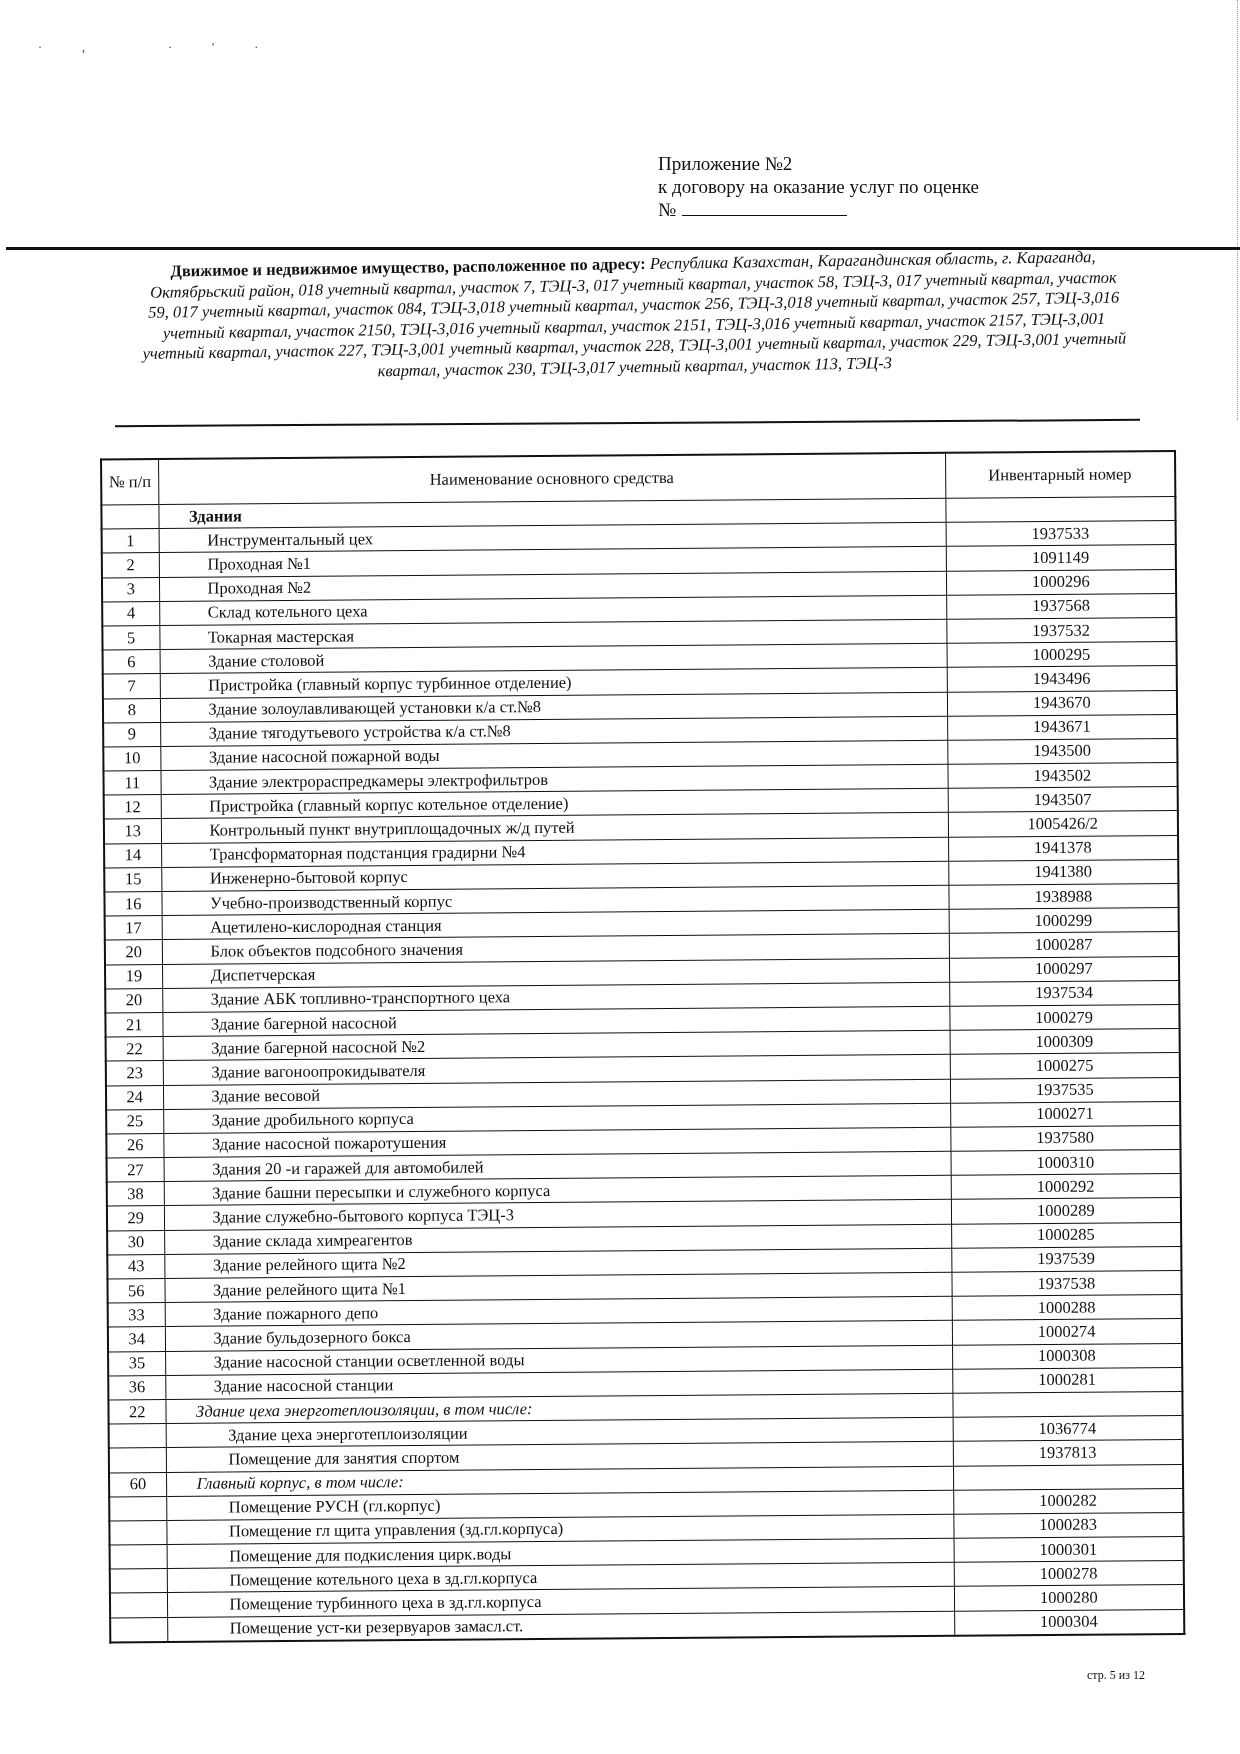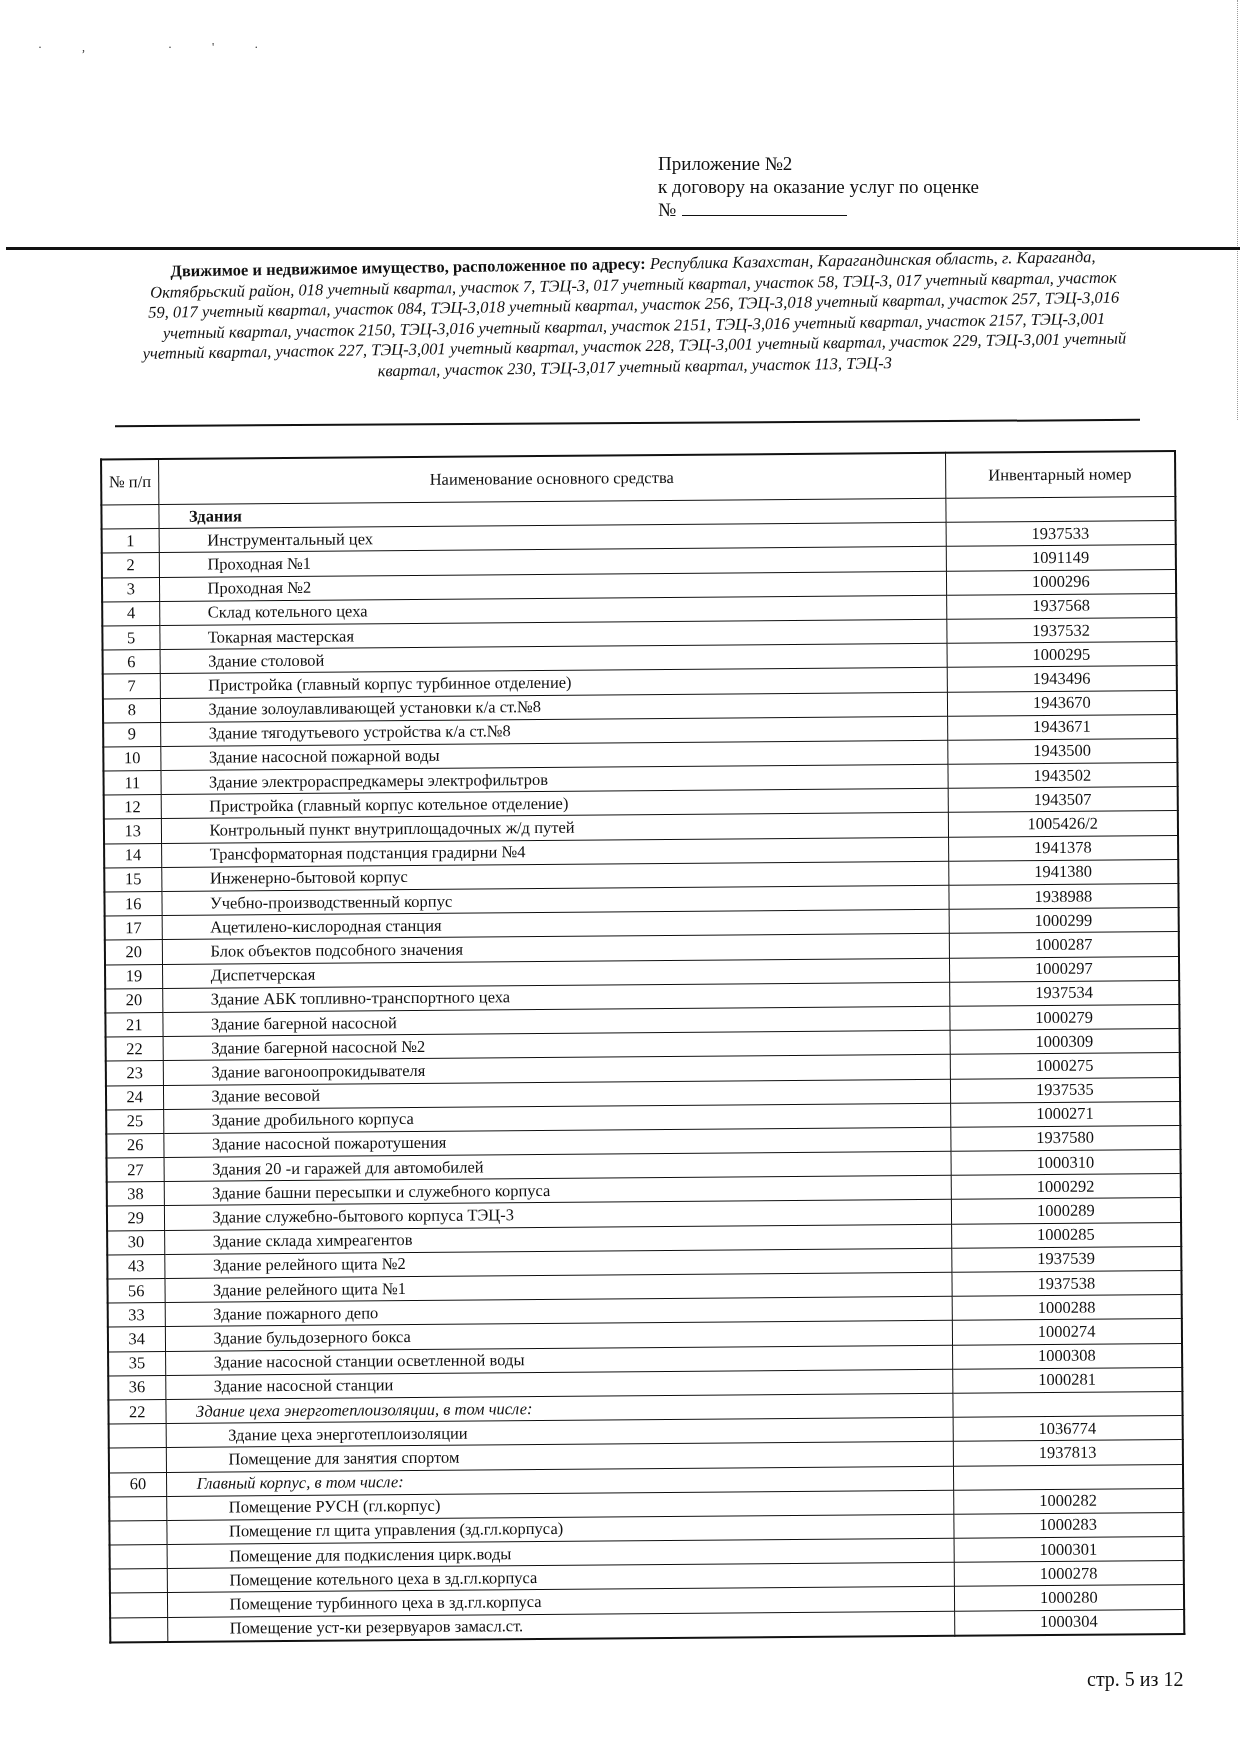--- a/index.html
+++ b/index.html
@@ -29,21 +29,21 @@
   table { border-collapse: collapse; width: 100%; table-layout: fixed; font-size: 16.5px; }
   th, td { border: 1.5px solid #111; padding: 0 6px; height: 23.2px; line-height: 22px; white-space: nowrap; overflow: hidden; }
   th { font-weight: normal; height: 44px; line-height: 20px; }
   td.n { text-align: center; }
   td.inv { text-align: center; }
   td.name { padding-left: 48px; }
   td.name.section { padding-left: 30px; font-weight: bold; }
   td.name.group { padding-left: 30px; font-style: italic; }
   td.name.sub { padding-left: 62px; }
   .table-wrap table { border: 2px solid #111; }
-  .page-num { position: absolute; left: 1087px; top: 1668px; font-size: 20px; }
+  .page-num { position: absolute; left: 1087px; top: 1668px; font-size: 12px; }
   .sideline { position: absolute; right: 2px; top: 0; height: 420px; border-right: 1px dotted #999; }
 </style>
 </head>
 <body>
 
 <div class="specks">·,  ·'·</div>
 <div class="sideline"></div>
 
 <div class="appendix">
   <div>Приложение №2</div>

